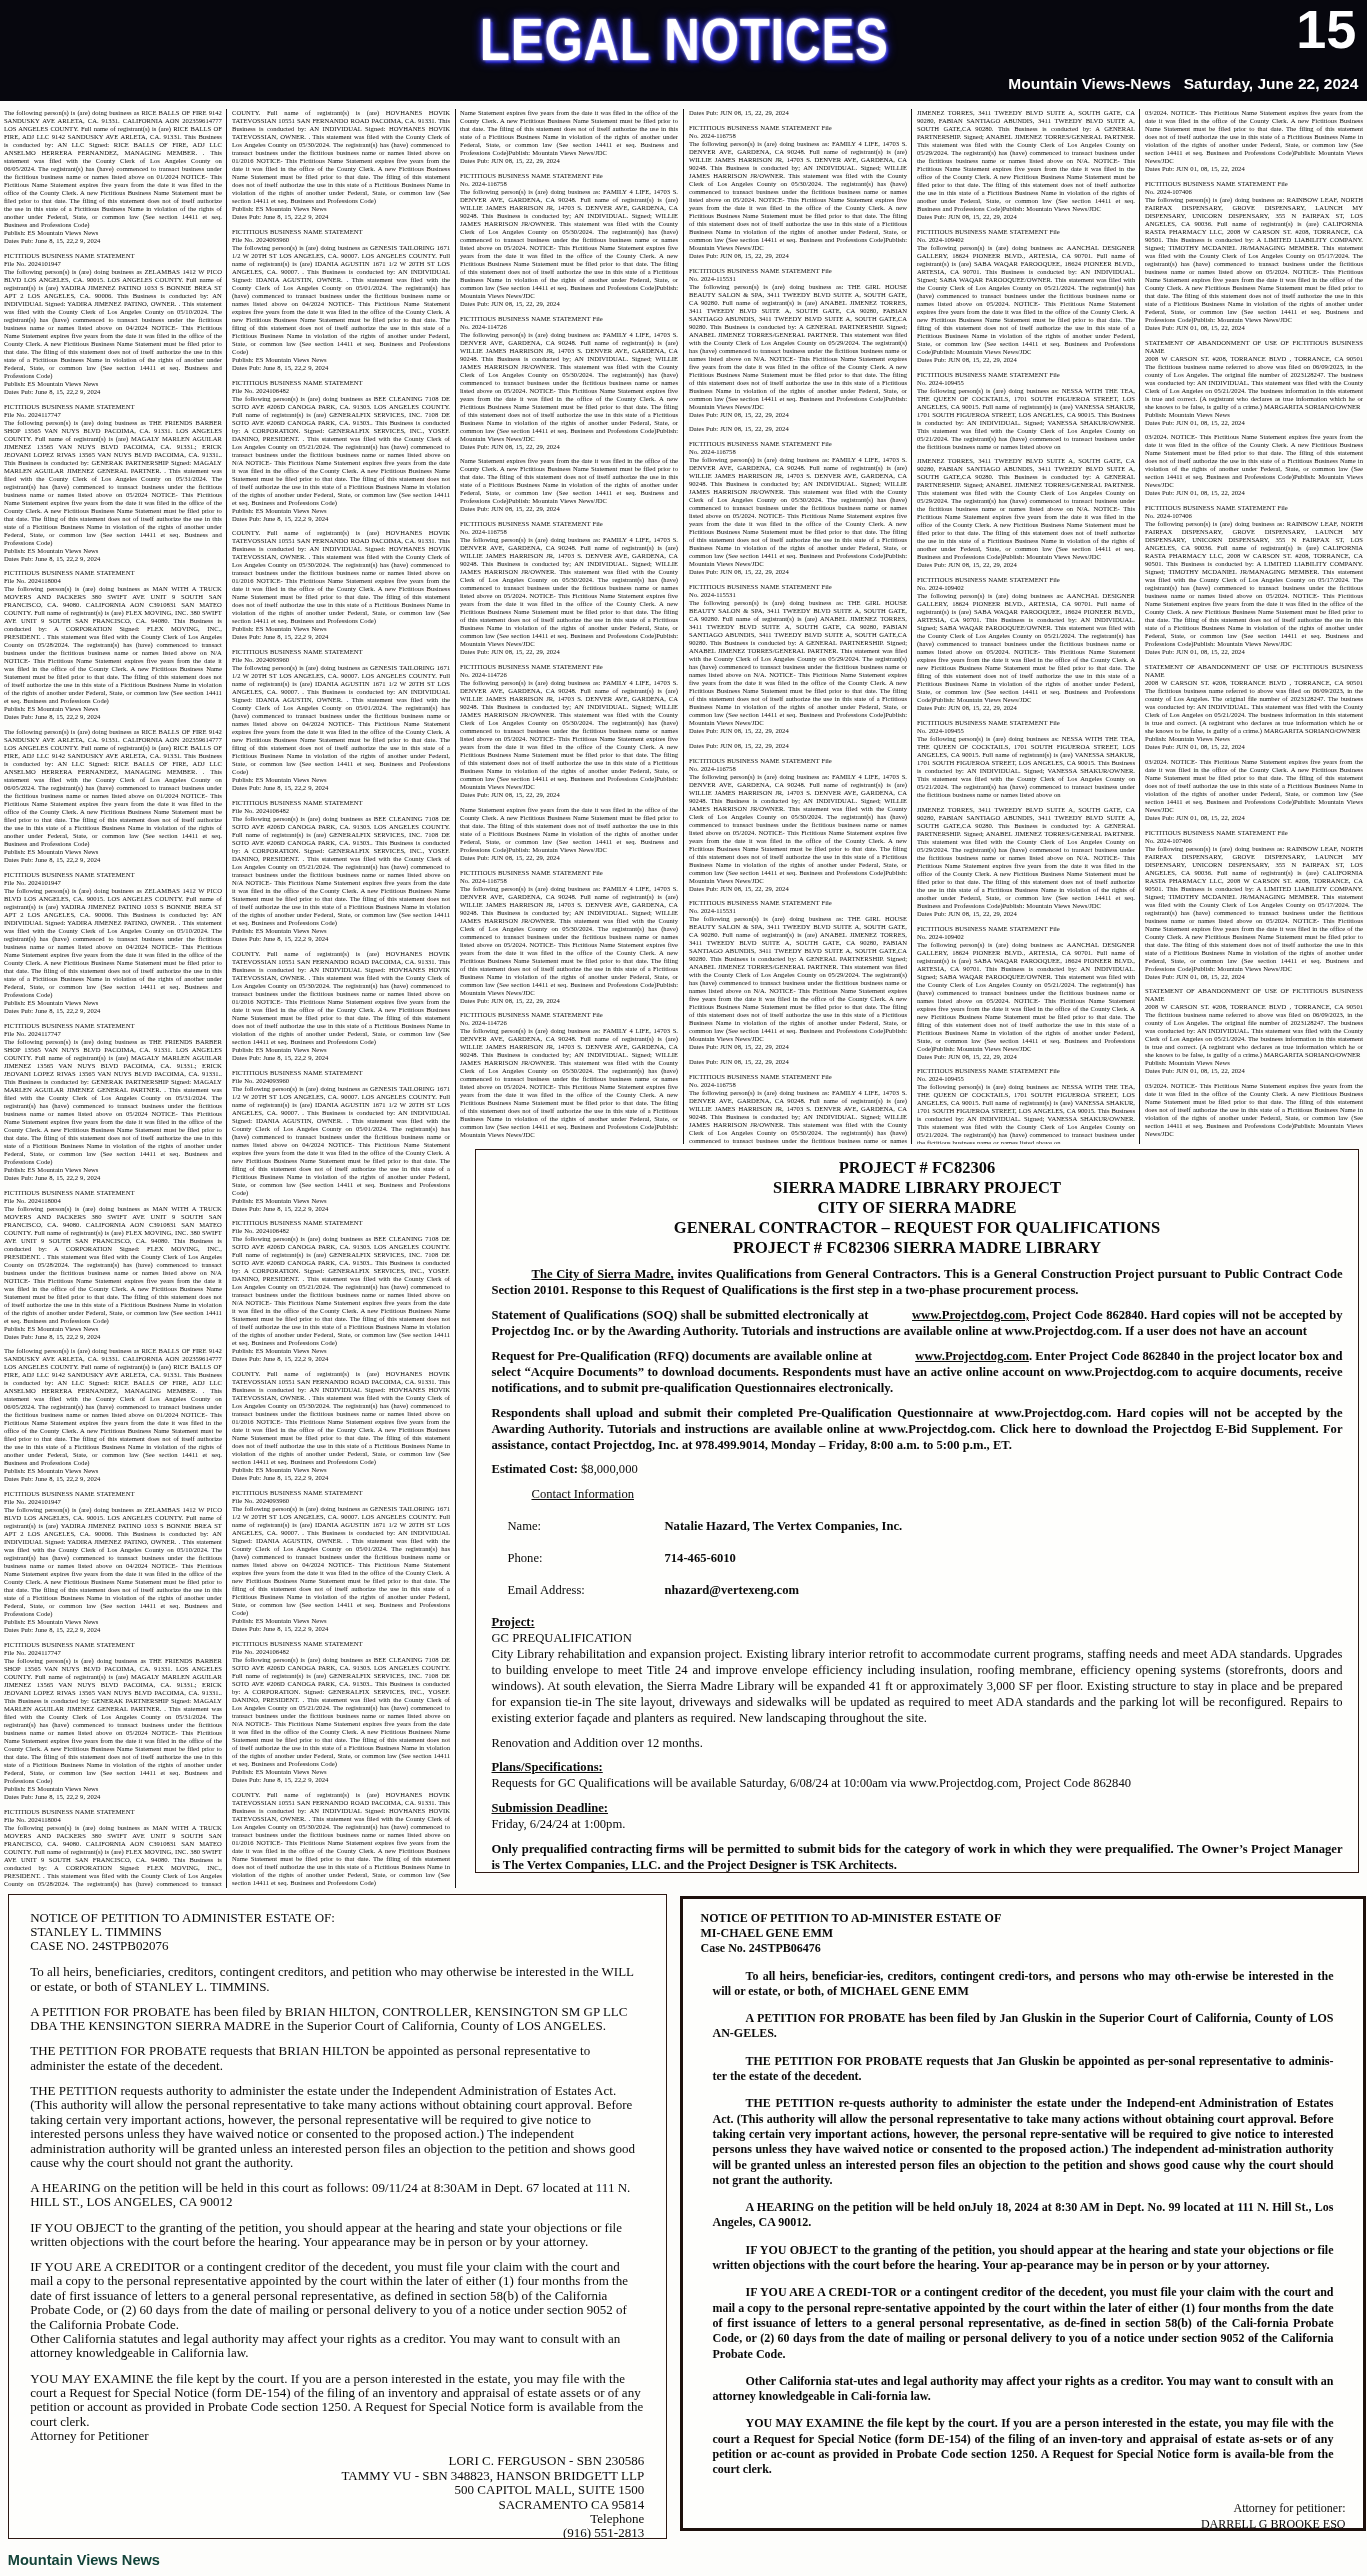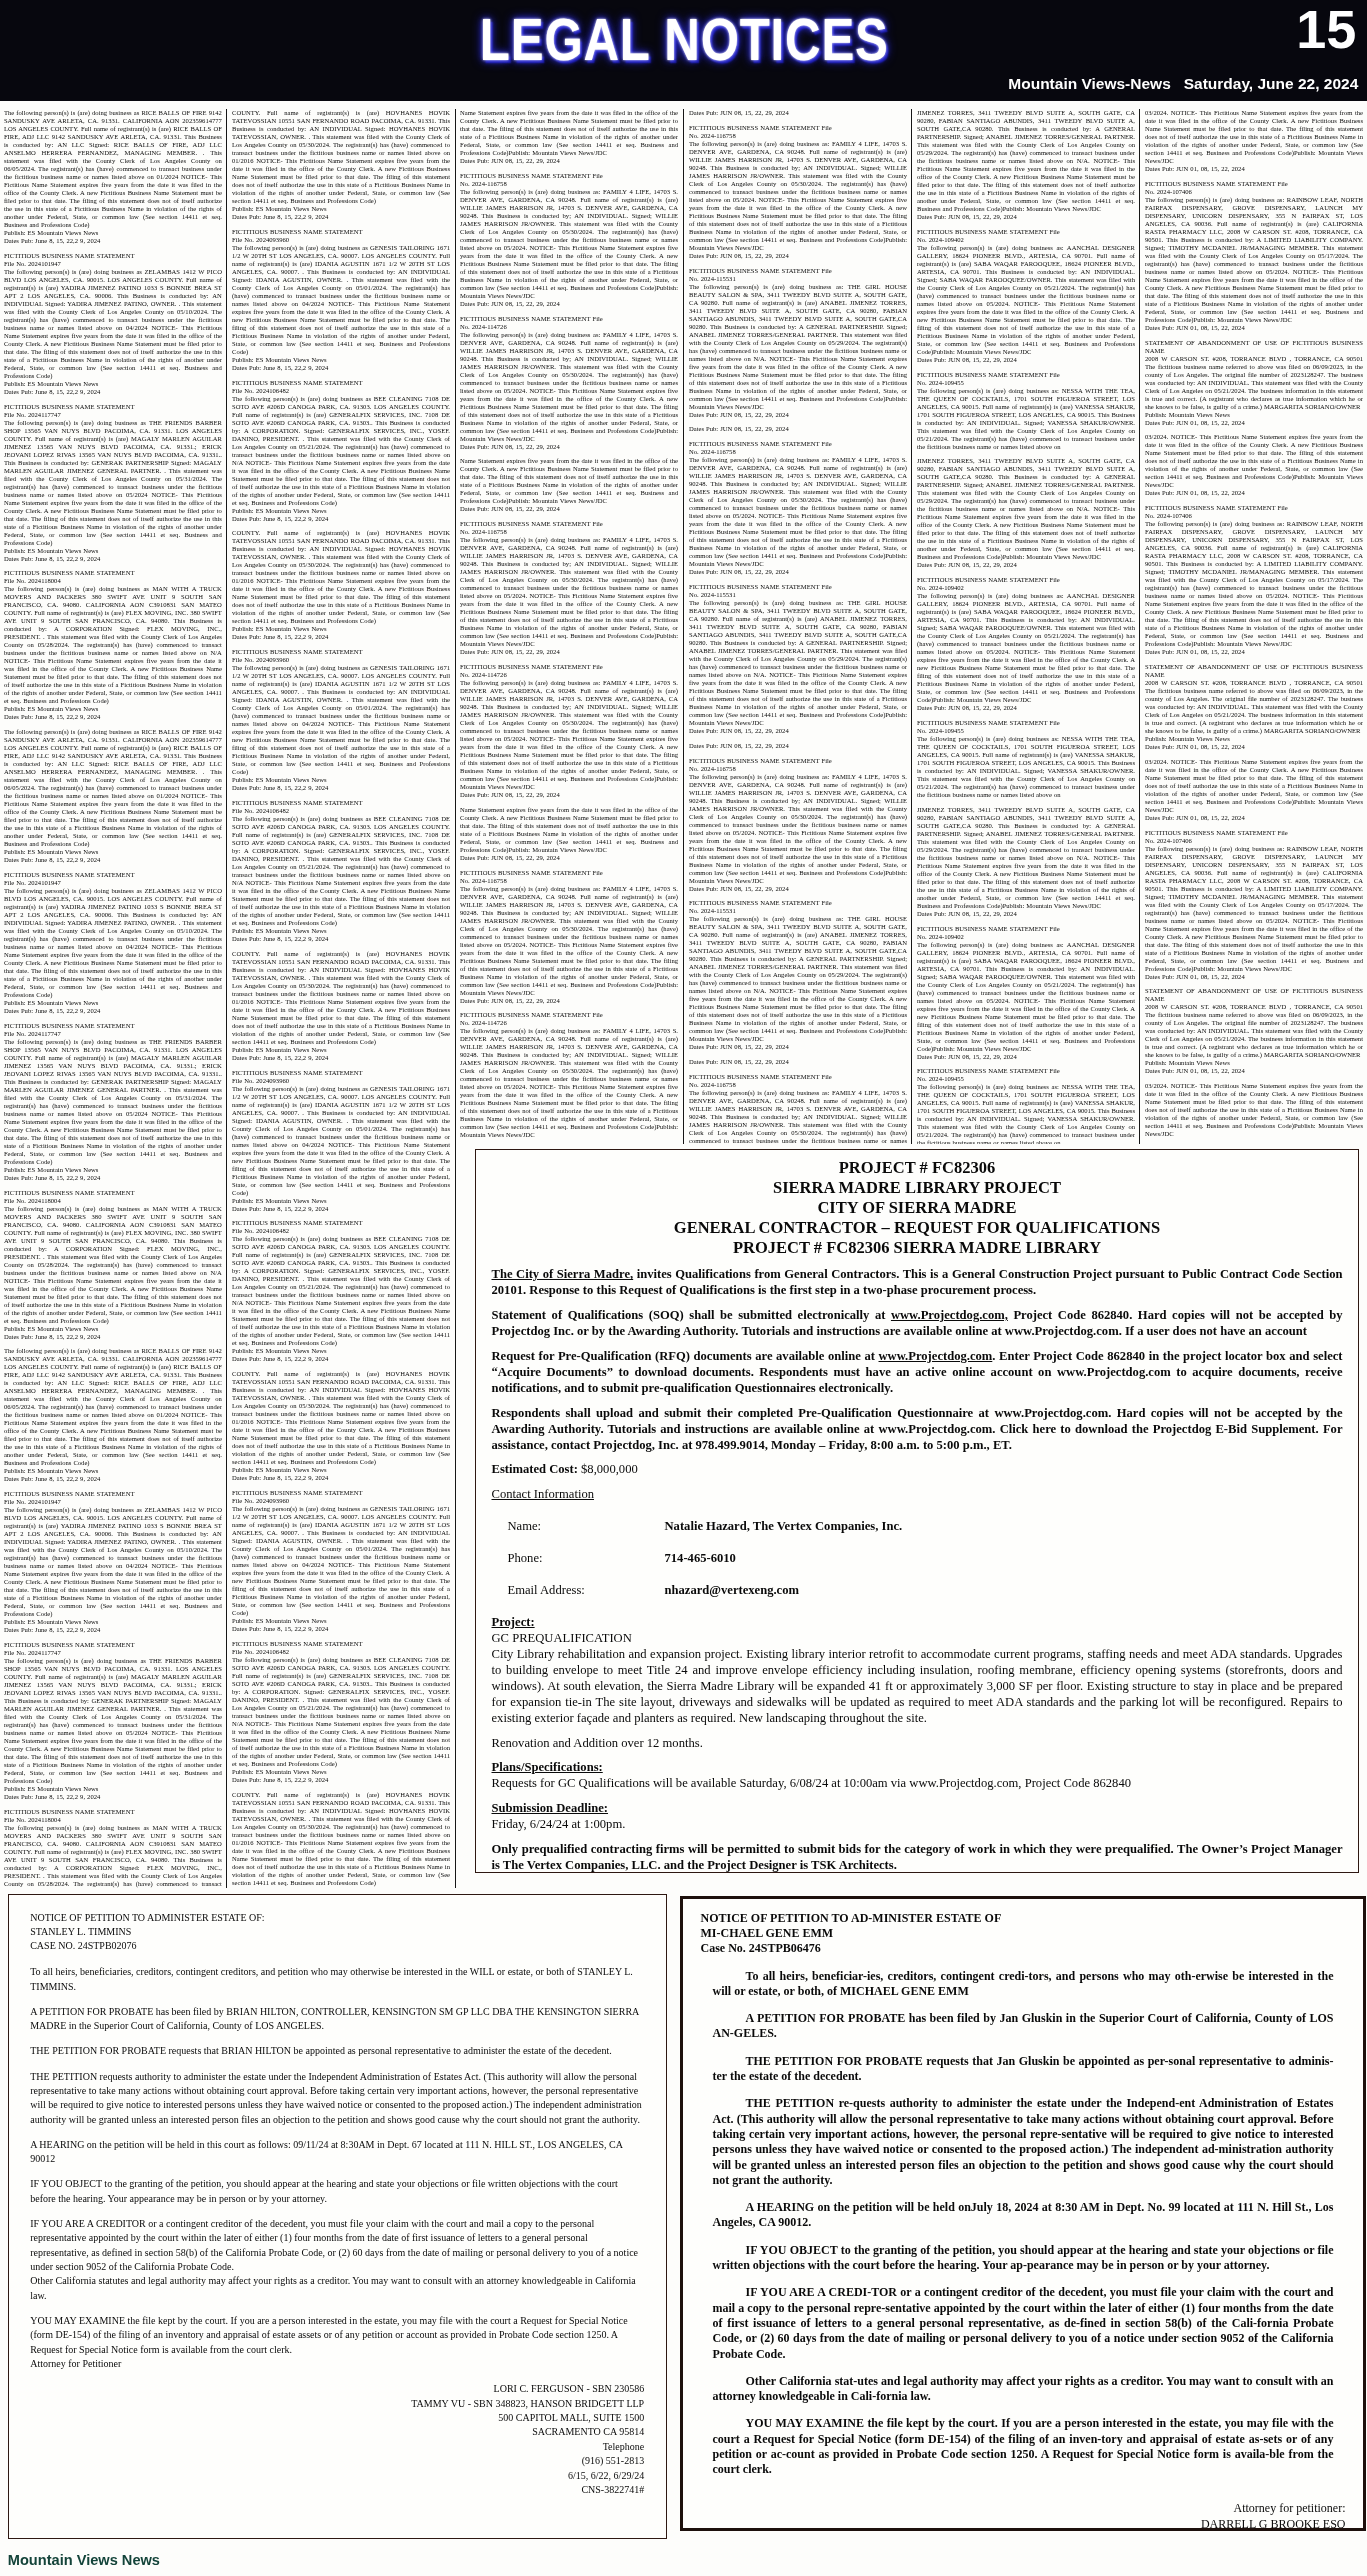--- a/index.html
+++ b/index.html
@@ -21,30 +21,30 @@
   .cp{margin:0;word-spacing:0.4px;}
   .csp{height:6.8px;}
   .vdiv{position:absolute;width:1px;background:#161616;}
   
   #pbox{position:absolute;left:475px;top:1149px;width:851px;height:705px;
         border:1.9px solid #2e1812;background:#fefefc;padding:7.8px 15.5px 9.7px 15.5px;overflow:hidden;
         font-size:12.6px;line-height:16px;}
   .ph{text-align:center;font-weight:bold;font-size:16.5px;line-height:20px;}
   .pp{font-weight:bold;text-align:justify;margin:8.7px 0 0 0;}
   .ppn{font-weight:normal;text-align:justify;margin:0;}
-  .u{text-decoration:underline;}
+  .u{text-decoration:underline;margin-left:40px;}
   .lblrow{margin:16px;}
   .lbl{display:inline-block;width:157px;}
   .bv{font-weight:bold;}
   .shead{font-weight:bold;text-decoration:underline;margin-top:8.7px;}
   .gap9{height:8.7px;}
   
   #ebox-l{position:absolute;left:7.8px;top:1894px;width:614px;height:612px;
      border:1.9px solid #2e1812;background:#fefefc;padding:15.5px 21.4px;overflow:hidden;
-     font-size:10px;line-height:14.4px;}
+     font-size:13px;line-height:14.4px;}
   #ebox-l .ep{margin:0 0 10.7px 0;white-space:pre-line;}
   #ebox-l .ehead{margin:0;}
   #ebox-l .att{text-align:right;margin:0;}
   #ebox-r{position:absolute;left:680px;top:1896px;width:645px;height:606px;
      border:3.9px solid #1d100c;background:#fefefc;padding:11.7px 17.5px;overflow:hidden;
      font-size:12px;line-height:15.3px;text-align:justify;}
   #ebox-r .ehead{font-weight:bold;margin:0;}
   #ebox-r .ep{margin:12px;text-indent:33px;font-weight:bold;}
   #ebox-r .att{text-align:right;margin:0;text-indent:0;}
   .esp{height:11.7px;}

